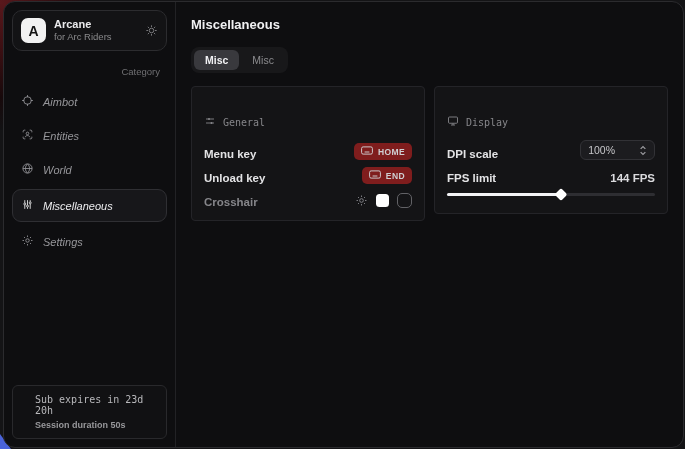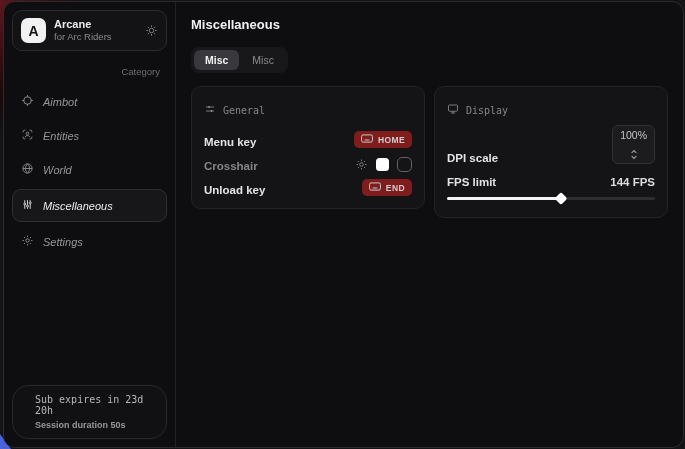--- a/index.html
+++ b/index.html
@@ -36,55 +36,55 @@
   .category-label{font-size:9.5px;color:#6f6f72;margin:15px 7px 10px;text-align:right;}
 
   .nav{display:flex;flex-direction:column;gap:5px;font-style:italic;}
   .nav-item{display:flex;align-items:center;gap:9px;padding:6px 8px;border-radius:9px;
     color:#96969a;font-size:11px;border:1px solid transparent;cursor:pointer;}
   .nav-item.active{background:#17171a;border-color:#2f2f33;color:#ececee;
     padding-top:8px;padding-bottom:8px;}
   .nav-item svg{flex:0 0 auto;}
 
   .spacer{flex:1;}
-  .sub-card{border:1px solid #29292c;border-radius:16px;padding:8px 22px;background:#111113;}
+  .sub-card{border:1px solid #29292c;border-radius:6px;padding:8px 22px;background:#111113;}
   .sub-line1{font-family:"DejaVu Sans Mono",monospace;font-size:10px;color:#b8b8bb;margin-bottom:4px;}
   .sub-line2{font-size:9px;font-weight:bold;color:#97979a;}
 
   
   .main{flex:1;padding:14px 15px;display:flex;flex-direction:column;box-sizing:border-box;}
   .page-title{font-size:13px;font-weight:bold;color:#f1f1f3;margin:1px 0 15px;}
   .tabs{display:inline-flex;background:#18181a;border-radius:8px;padding:3px;gap:2px;
     align-self:flex-start;margin-bottom:13px;}
   .tab{font-size:10.5px;color:#8b8b8e;padding:4px 11px;border-radius:6px;cursor:pointer;text-align:center;}
   .tab.active{background:#39393d;color:#f1f1f3;font-weight:bold;}
 
   .cards{display:flex;gap:9px;align-items:flex-start;}
-  .card{flex:1;background:#141416;border:1px solid #242428;border-radius:10px;
-    padding:14px 12px 12px;box-sizing:border-box;}
+  .card{flex:1;background:#141416;border:1px solid #242428;border-radius:4px;
+    padding:26px 12px 12px;box-sizing:border-box;}
   .card-header{display:flex;align-items:center;gap:7px;color:#86868a;
     font-family:"DejaVu Sans Mono",monospace;font-size:10px;margin:2px 0 8px;}
   .row{display:flex;align-items:flex-end;justify-content:space-between;min-height:23px;}
   .row + .row{margin-top:1px;}
   .row-label{font-size:11.5px;font-weight:bold;color:#e3e3e5;}
   .row-label.dim{color:#86868a;}
 
   .keybind{display:flex;align-items:center;gap:5px;background:#7f1d1d;border-radius:5px;
     padding:3px 7px;font-size:8.5px;font-weight:bold;color:#cfcfd2;
     letter-spacing:.4px;cursor:pointer;border:none;}
 
   .crosshair-controls{display:flex;align-items:center;gap:8px;}
   .icon-btn{display:flex;color:#85858a;cursor:pointer;background:none;border:none;padding:0;}
   .swatch{width:13px;height:13px;border-radius:3.5px;cursor:pointer;}
   .checkbox{width:15px;height:15px;border:1.5px solid #626266;border-radius:5px;
     box-sizing:border-box;cursor:pointer;background:transparent;}
 
-  .dpi-input{display:flex;align-items:center;gap:8px;background:#1c1c1f;
+  .dpi-input{display:flex;align-items:center;gap:24px;background:#1c1c1f;
     border:1px solid #323236;border-radius:6px;padding:3px 7px;font-size:10.5px;
-    color:#c6c6c9;cursor:text;flex-direction:column;}
+    color:#c6c6c9;cursor:text;}
   .stepper{display:flex;color:#9a9a9e;}
 
   .fps-value{font-size:11.5px;font-weight:bold;color:#dbdbde;}
   .slider{position:relative;height:13px;margin-top:4px;cursor:pointer;}
   .slider-track{position:absolute;top:5px;left:0;right:0;height:3px;border-radius:2px;background:#2e2e32;}
   .slider-fill{position:absolute;top:5px;left:0;height:3px;border-radius:2px;background:#f3f3f5;}
   .slider-thumb{position:absolute;top:2px;width:9px;height:9px;background:#ffffff;
     transform:translateX(-50%) rotate(45deg);border-radius:2px;}
 </style>
 </head>
@@ -210,44 +210,44 @@
               <svg width="12" height="9" viewBox="0 0 20 14" fill="none" stroke="currentColor" stroke-width="1.6">
                 <rect x="1" y="1" width="18" height="12" rx="2.5"></rect>
                 <path d="M6 9.5h8"></path>
               </svg>
             </span>
             <span>HOME</span>
           </button>
         </div>
 
         <div class="row">
+          <span class="row-label">Unload key</span>
+          <button class="keybind">
+            <span>
+              <svg width="12" height="9" viewBox="0 0 20 14" fill="none" stroke="currentColor" stroke-width="1.6">
+                <rect x="1" y="1" width="18" height="12" rx="2.5"></rect>
+                <path d="M6 9.5h8"></path>
+              </svg>
+            </span>
+            <span>END</span>
+          </button>
+        </div>
+
+        <div class="row">
           <span class="row-label dim">Crosshair</span>
           <span class="crosshair-controls">
             <button class="icon-btn">
               <svg width="13" height="13" viewBox="0 0 24 24" fill="none" stroke="currentColor" stroke-width="1.7">
                 <circle cx="12" cy="12" r="3.4"></circle>
                 <path d="M12 2.8v2.7M12 18.5v2.7M2.8 12h2.7M18.5 12h2.7M5.5 5.5l1.9 1.9M16.6 16.6l1.9 1.9M18.5 5.5l-1.9 1.9M7.4 16.6l-1.9 1.9"></path>
               </svg>
             </button>
             <span class="swatch" style="background: rgb(255, 255, 255);"></span>
             <span class="checkbox"></span>
           </span>
-        </div>
-
-        <div class="row">
-          <span class="row-label">Unload key</span>
-          <button class="keybind">
-            <span>
-              <svg width="12" height="9" viewBox="0 0 20 14" fill="none" stroke="currentColor" stroke-width="1.6">
-                <rect x="1" y="1" width="18" height="12" rx="2.5"></rect>
-                <path d="M6 9.5h8"></path>
-              </svg>
-            </span>
-            <span>END</span>
-          </button>
         </div>
       </div>
 
       <div class="card">
         <div class="card-header">
           <span>
             <svg width="12" height="12" viewBox="0 0 24 24" fill="none" stroke="currentColor" stroke-width="1.8">
               <rect x="3" y="4" width="18" height="12.5" rx="2"></rect>
               <path d="M12 16.5v3.5M8 20h8"></path>
             </svg>

